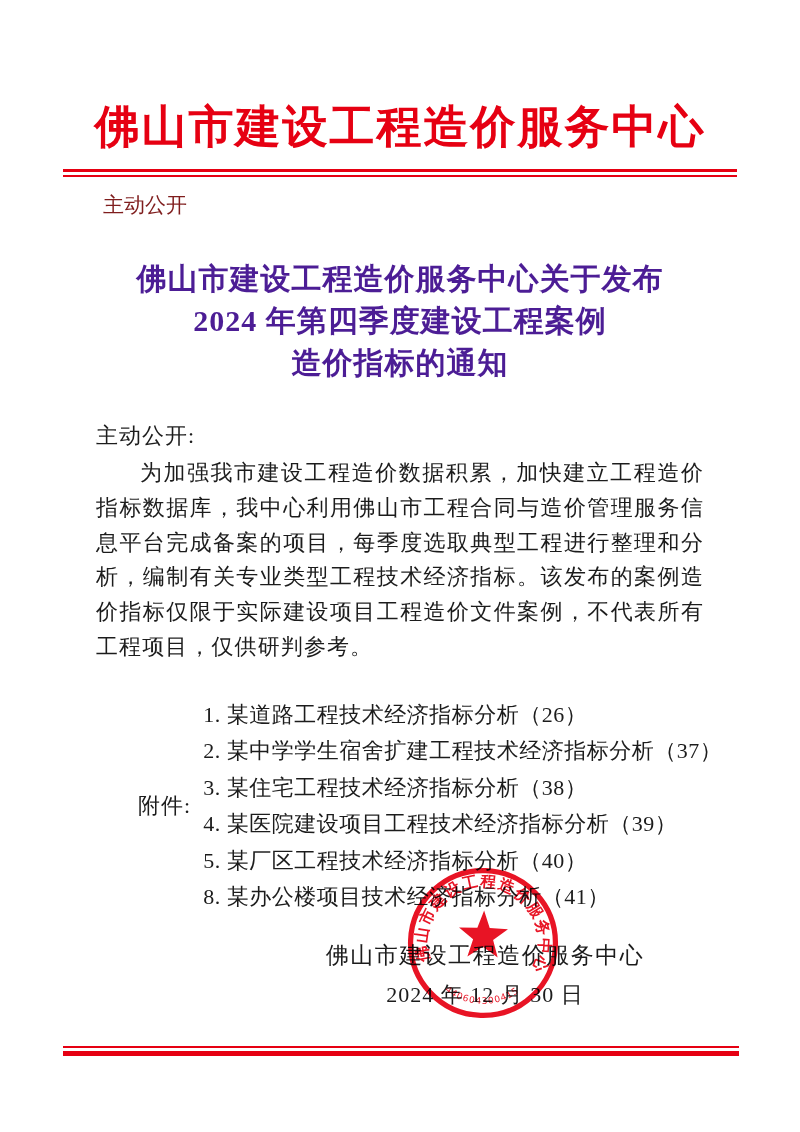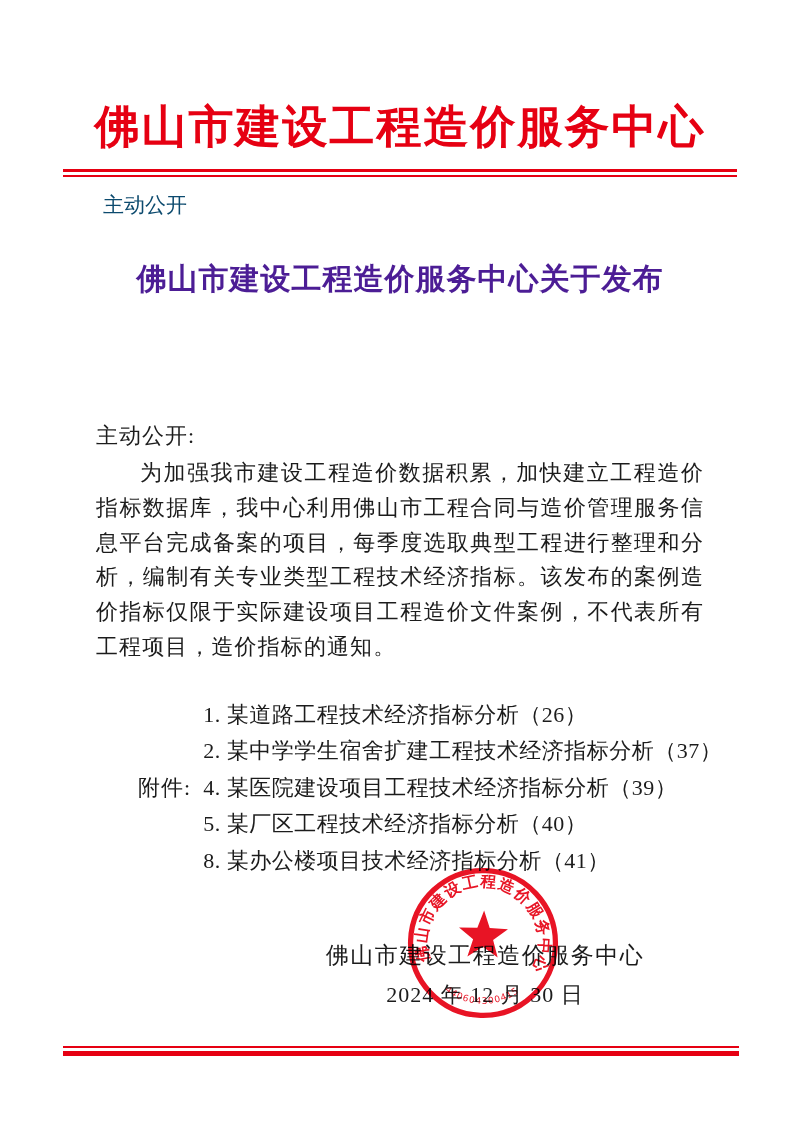--- a/index.html
+++ b/index.html
@@ -30,21 +30,21 @@
     top: 169px; left: 63px; width: 674px;
     height: 8px;
     border-top: 3px solid #e60012;
     border-bottom: 2px solid #e60012;
   }
   .disclosure {
     position: absolute;
     top: 191px; left: 103px;
     font-size: 21px;
     font-family: "Liberation Sans", "DejaVu Sans", sans-serif;
-    color: #0c4a6e;
+    color: #7f1d1d;
   }
   .doc-title {
     position: absolute;
     top: 258px; left: 0; width: 800px;
     text-align: center;
     font-size: 30px;
     font-weight: bold;
     line-height: 42px;
     color: #4c1d95;
     letter-spacing: 1px;
@@ -114,31 +114,34 @@
 <div class="page">
 
   <div class="letterhead">佛山市建设工程造价服务中心</div>
 
   <div class="head-rule"></div>
 
   <div class="disclosure">主动公开</div>
 
   <div class="doc-title">
     <div>佛山市建设工程造价服务中心关于发布</div>
+    <div>2024 年第四季度建设工程案例</div>
+    <div>造价指标的通知</div>
   </div>
 
   <div class="salutation">主动公开:</div>
 
-  <div class="body-paragraph">为加强我市建设工程造价数据积累，加快建立工程造价指标数据库，我中心利用佛山市工程合同与造价管理服务信息平台完成备案的项目，每季度选取典型工程进行整理和分析，编制有关专业类型工程技术经济指标。该发布的案例造价指标仅限于实际建设项目工程造价文件案例，不代表所有工程项目，造价指标的通知。</div>
+  <div class="body-paragraph">为加强我市建设工程造价数据积累，加快建立工程造价指标数据库，我中心利用佛山市工程合同与造价管理服务信息平台完成备案的项目，每季度选取典型工程进行整理和分析，编制有关专业类型工程技术经济指标。该发布的案例造价指标仅限于实际建设项目工程造价文件案例，不代表所有工程项目，仅供研判参考。</div>
 
   <div class="attachments">
     <div class="attachments-label">附件:</div>
     <div class="attachment-items">
       <div class="attachment-item">1. 某道路工程技术经济指标分析（26）</div>
       <div class="attachment-item">2. 某中学学生宿舍扩建工程技术经济指标分析（37）</div>
+      <div class="attachment-item">3. 某住宅工程技术经济指标分析（38）</div>
       <div class="attachment-item">4. 某医院建设项目工程技术经济指标分析（39）</div>
       <div class="attachment-item">5. 某厂区工程技术经济指标分析（40）</div>
       <div class="attachment-item">8. 某办公楼项目技术经济指标分析（41）</div>
     </div>
   </div>
 
   <div class="signature">
     <div class="signature-org">佛山市建设工程造价服务中心</div>
     <div class="signature-date">2024 年 12 月 30 日</div>
   </div>

